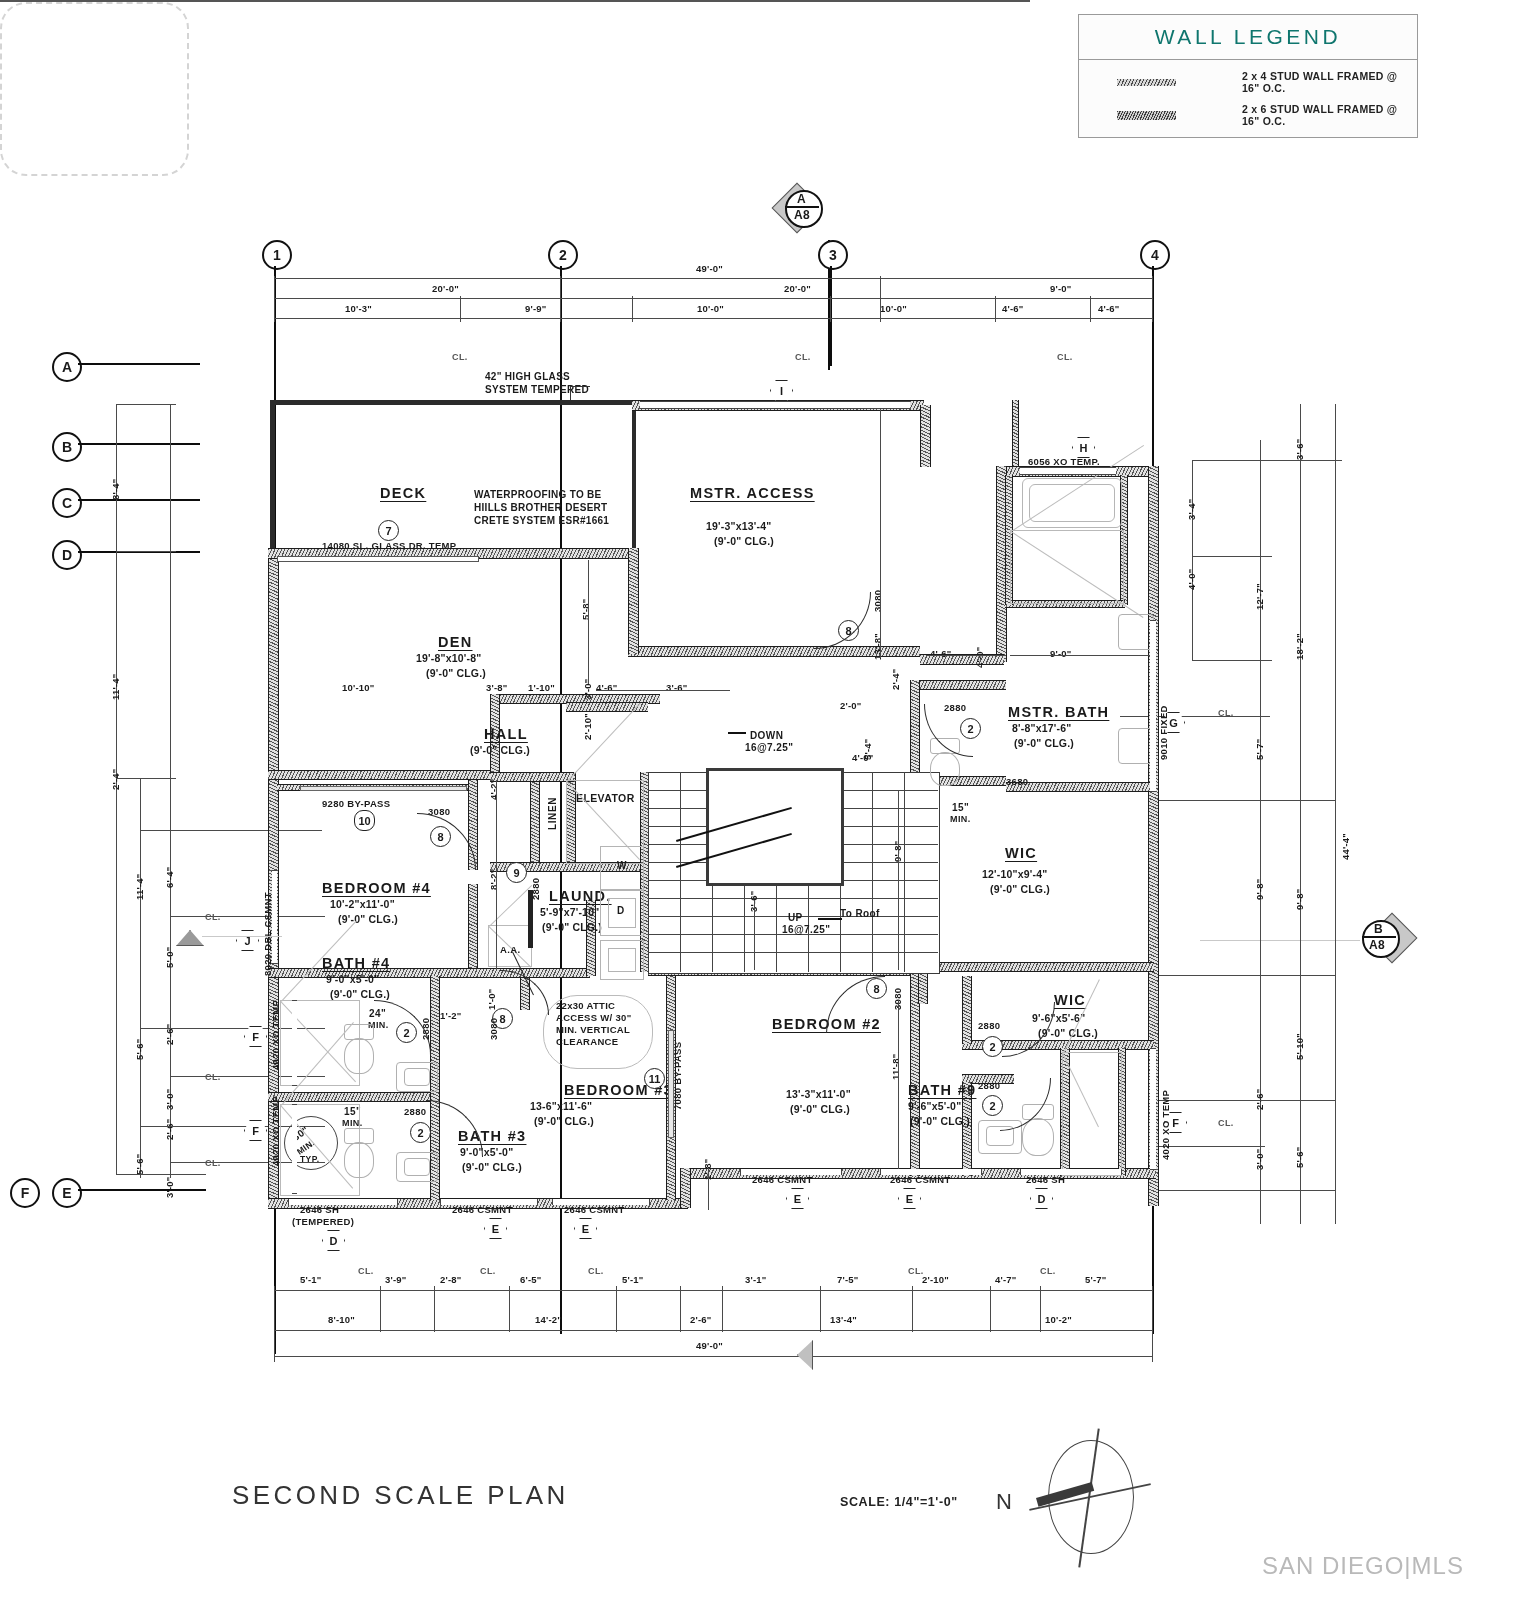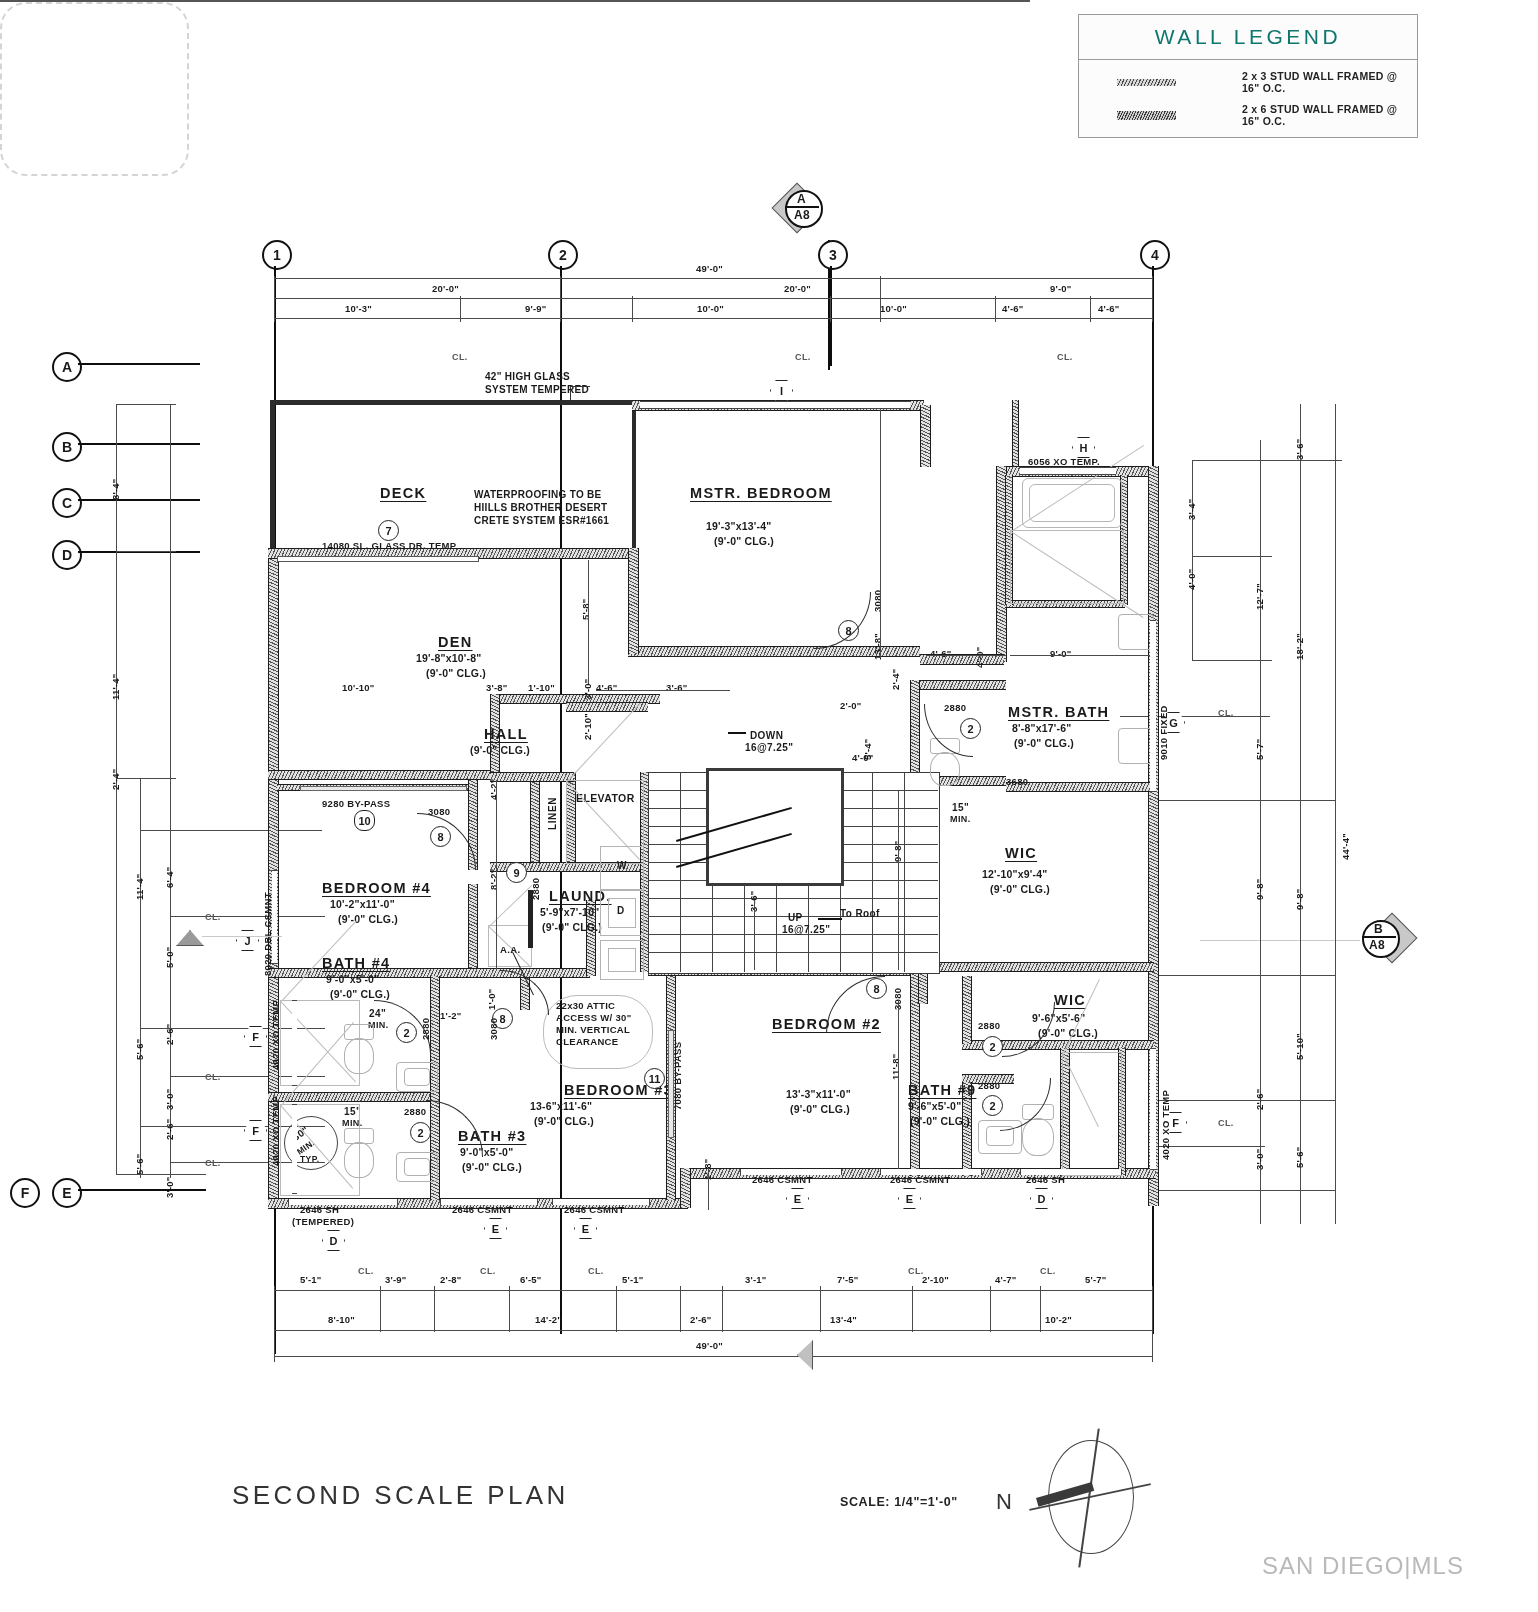--- a/index.html
+++ b/index.html
@@ -72,21 +72,21 @@
 </head>
 <body>
 
 <div id="wall-legend" class="abs">
   <div class="hdr">
     <span>WALL   LEGEND</span>
   </div>
   <div class="rows">
     <div class="row">
       <div class="swatch24"></div>
-      <div class="lbl">2 x 3  STUD  WALL  FRAMED  @ 16"  O.C.</div>
+      <div class="lbl">2 x 4  STUD  WALL  FRAMED  @ 16"  O.C.</div>
     </div>
     <div class="row">
       <div class="swatch26"></div>
       <div class="lbl">2 x 6  STUD  WALL  FRAMED  @ 16"  O.C.</div>
     </div>
   </div>
 </div>
 
 <div class="abs" style="left:775px;top:186px;width:56px;height:56px;">
   <div class="abs" style="left:4px;top:4px;width:34px;height:34px;background:#c8c8c8;border:1px solid #555;transform:rotate(45deg);"></div>
@@ -326,21 +326,21 @@
 <div class="wall24v" style="left:1060px;top:1048px;width:8px;height:128px;"></div>
 <div class="wall24v" style="left:1118px;top:1048px;width:6px;height:128px;"></div>
 <div class="wall24v" style="left:1012px;top:400px;width:5px;height:66px;"></div>
 <div class="wall24v" style="left:1120px;top:475px;width:6px;height:130px;"></div>
 <div class="wall24" style="left:1005px;top:600px;width:120px;height:6px;"></div>
 <div class="wall24v" style="left:1005px;top:475px;width:6px;height:130px;"></div>
 
 <div class="thin" style="left:277px;top:556px;width:200px;height:4px;background:#fff;border:1px solid #555;"></div>
 
 <div class="t rmname" style="left:380px;top:485px;">DECK</div>
-<div class="t rmname" style="left:690px;top:485px;">MSTR. BEDROOM</div>
+<div class="t rmname" style="left:690px;top:485px;">MSTR. ACCESS</div>
 <div class="t rmdim" style="left:706px;top:520px;">19'-3"x13'-4"</div>
 <div class="t rmdim" style="left:714px;top:535px;">(9'-0" CLG.)</div>
 <div class="t rmname" style="left:438px;top:634px;">DEN</div>
 <div class="t rmdim" style="left:416px;top:652px;">19'-8"x10'-8"</div>
 <div class="t rmdim" style="left:426px;top:667px;">(9'-0" CLG.)</div>
 <div class="t rmname" style="left:484px;top:726px;">HALL</div>
 <div class="t rmdim" style="left:470px;top:744px;">(9'-0" CLG.)</div>
 <div class="t rmname" style="left:1008px;top:704px;">MSTR. BATH</div>
 <div class="t rmdim" style="left:1012px;top:722px;">8'-8"x17'-6"</div>
 <div class="t rmdim" style="left:1014px;top:737px;">(9'-0" CLG.)</div>

